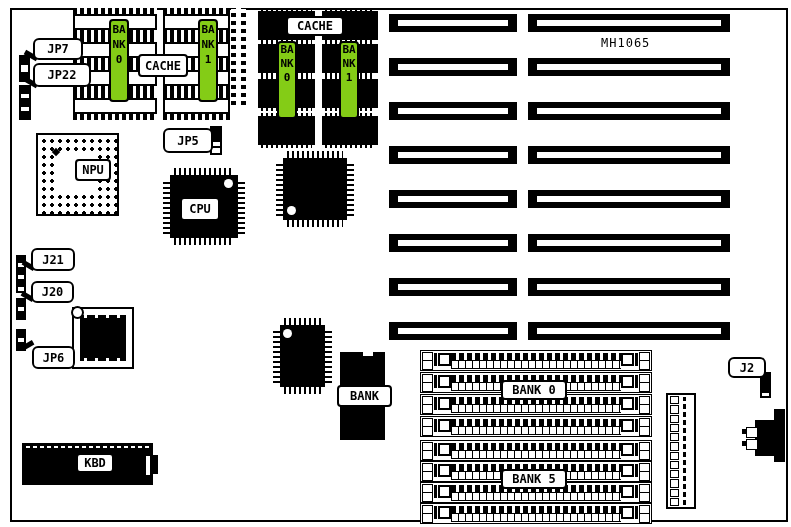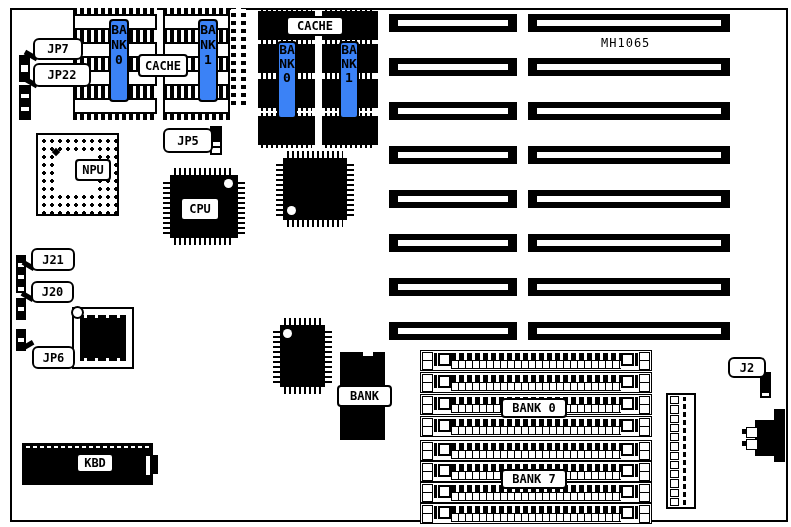--- a/index.html
+++ b/index.html
@@ -11,21 +11,21 @@
   
   .callout{background:#fff;border:2px solid #000;border-radius:6px;display:flex;align-items:center;justify-content:center;
            font-size:12px;font-weight:bold;z-index:7;padding:0 3px;white-space:nowrap}
   .tail{background:#000;height:5px;z-index:6}
 
   
   .chip-label{background:#fff;border:2px solid #000;border-radius:4px;display:flex;align-items:center;justify-content:center;
               font-size:12px;font-weight:bold;z-index:6;white-space:nowrap}
 
   
-  .vlabel{background:#3b82f6;border:2px solid #000;border-radius:4px;width:16px;font-size:13px;font-weight:bold;
+  .vlabel{background:#84cc16;border:2px solid #000;border-radius:4px;width:16px;font-size:11px;font-weight:bold;
           word-break:break-all;text-align:center;z-index:6;overflow:hidden}
   .lh15{line-height:15px;padding-top:1px}
   .lh14{line-height:14px}
 
   
   .dipw{display:flex;flex-direction:column}
   .dipw .teeth{height:6px;background:repeating-linear-gradient(90deg,#000 0 4px,#fff 4px 7px)}
   .dipw .bodyw{height:12px;border:2px solid #000;background:#fff}
   .vdip{background:#fff}
   .vdip::before,.vdip::after{content:"";position:absolute;top:0;bottom:0;width:5px;
@@ -362,22 +362,22 @@
       <div class="ebox" style="left:1px;top:9px"></div>
       <div class="bar" style="left:13px"></div>
       <div class="brk" style="left:17px"></div>
       <div class="ct"></div>
       <div class="cb"></div>
       <div class="brk" style="right:17px"></div>
       <div class="bar" style="right:13px"></div>
       <div class="ebox" style="right:1px;top:1px"></div>
       <div class="ebox" style="right:1px;top:9px"></div>
     </div>
-  <div class="abs chip-label" style="left:501px;top:398px;width:62px;height:16px">BANK 0</div>
-  <div class="abs chip-label" style="left:501px;top:469px;width:62px;height:16px">BANK 7</div>
+  <div class="abs chip-label" style="left:501px;top:380px;width:62px;height:16px">BANK 0</div>
+  <div class="abs chip-label" style="left:501px;top:469px;width:62px;height:16px">BANK 5</div>
 
   <div class="abs vconn">
     <div class="cells">
       <div></div>
         <div></div>
         <div></div>
         <div></div>
         <div></div>
         <div></div>
       <div></div>

